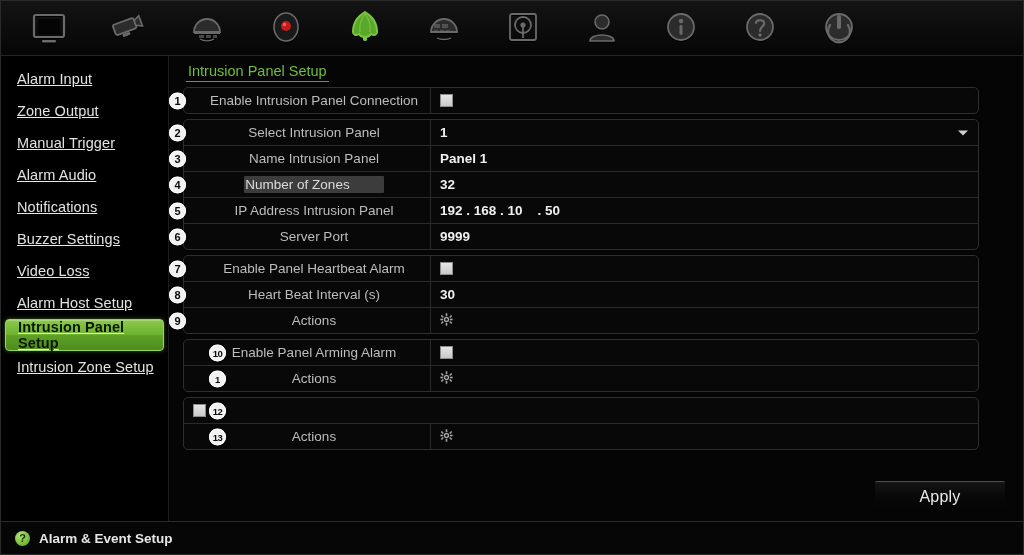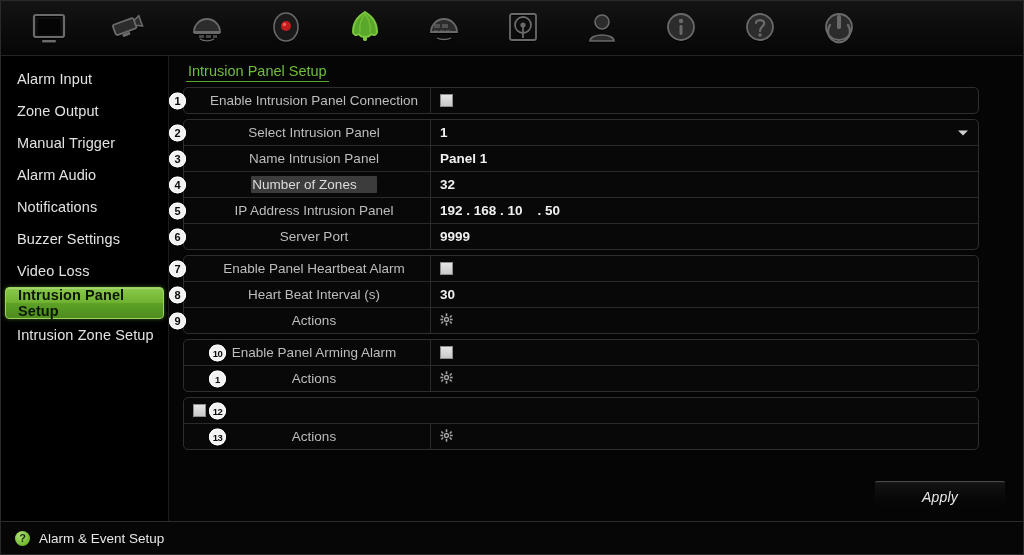--- a/index.html
+++ b/index.html
@@ -56,20 +56,21 @@
   
   .sidebar {
     position: absolute;
     left: 0; top: 55px;
     width: 168px;
     height: 465px;
     background: #000;
     border-right: 1px solid #1c1c1c;
     padding-top: 7px;
     box-sizing: border-box;
+    text-decoration: underline;
   }
   .side-item {
     height: 32px;
     margin: 0 4px;
     display: flex;
     align-items: center;
     padding-left: 12px;
     font-size: 14.5px;
     color: #e2e2e2;
     letter-spacing: .1px;
@@ -163,21 +164,21 @@
     font-size: 13.5px;
     color: #bdbdbd;
     border-right: 1px solid #2a2a2a;
     box-sizing: border-box;
     white-space: nowrap;
     justify-content: center;
   }
   .row-label .hl {
     background: #3c3c3c;
     color: #dcdcdc;
-    padding: 1px 20px 1px 1px;
+    padding: 1px 34px 1px 1px;
     border-radius: 1px;
   }
 
   .row-field {
     flex: 1;
     display: flex;
     align-items: center;
     padding-left: 9px;
     font-size: 13.5px;
     color: #f0f0f0;
@@ -232,25 +233,24 @@
   }
   .btn {
     width: 130px;
     height: 30px;
     margin-left: 8px;
     background: linear-gradient(to bottom, #1b1b1b 0%, #121212 6%, #080808 55%, #040404 100%);
     border: none;
     border-top: 1px solid #4a4a4a;
     border-radius: 2px;
     color: #e9e9e9;
-    font-size: 14px;
+    font-size: 16px;
     font-family: "Liberation Sans", sans-serif;
     cursor: pointer;
     letter-spacing: .2px;
-    font-style: italic;
   }
 
   
   .statusbar {
     position: absolute;
     left: 0;
     top: 520px;
     width: 1024px;
     height: 34px;
     background: #060606;
@@ -268,20 +268,21 @@
     font-size: 11px;
     font-weight: bold;
     line-height: 15px;
     text-align: center;
     margin-right: 9px;
     font-family: "Liberation Sans", sans-serif;
   }
   .status-text {
     font-size: 13.5px;
     color: #e6e6e6;
+    font-weight: bold;
   }
 </style>
 </head>
 <body>
 
 <div id="app">
 
   <div class="toolbar" id="toolbar">
       <div class="tb-item">
         <span>
@@ -406,20 +407,23 @@
         <span>Alarm Audio</span>
       </div>
       <div class="side-item">
         <span>Notifications</span>
       </div>
       <div class="side-item">
         <span>Buzzer Settings</span>
       </div>
       <div class="side-item">
         <span>Video Loss</span>
+      </div>
+      <div class="side-item">
+        <span>Alarm Host Setup</span>
       </div>
       <div class="side-item active">
         <span>Intrusion Panel Setup</span>
       </div>
       <div class="side-item">
         <span>Intrusion Zone Setup</span>
       </div>
     </div>
 
   <div class="content">

